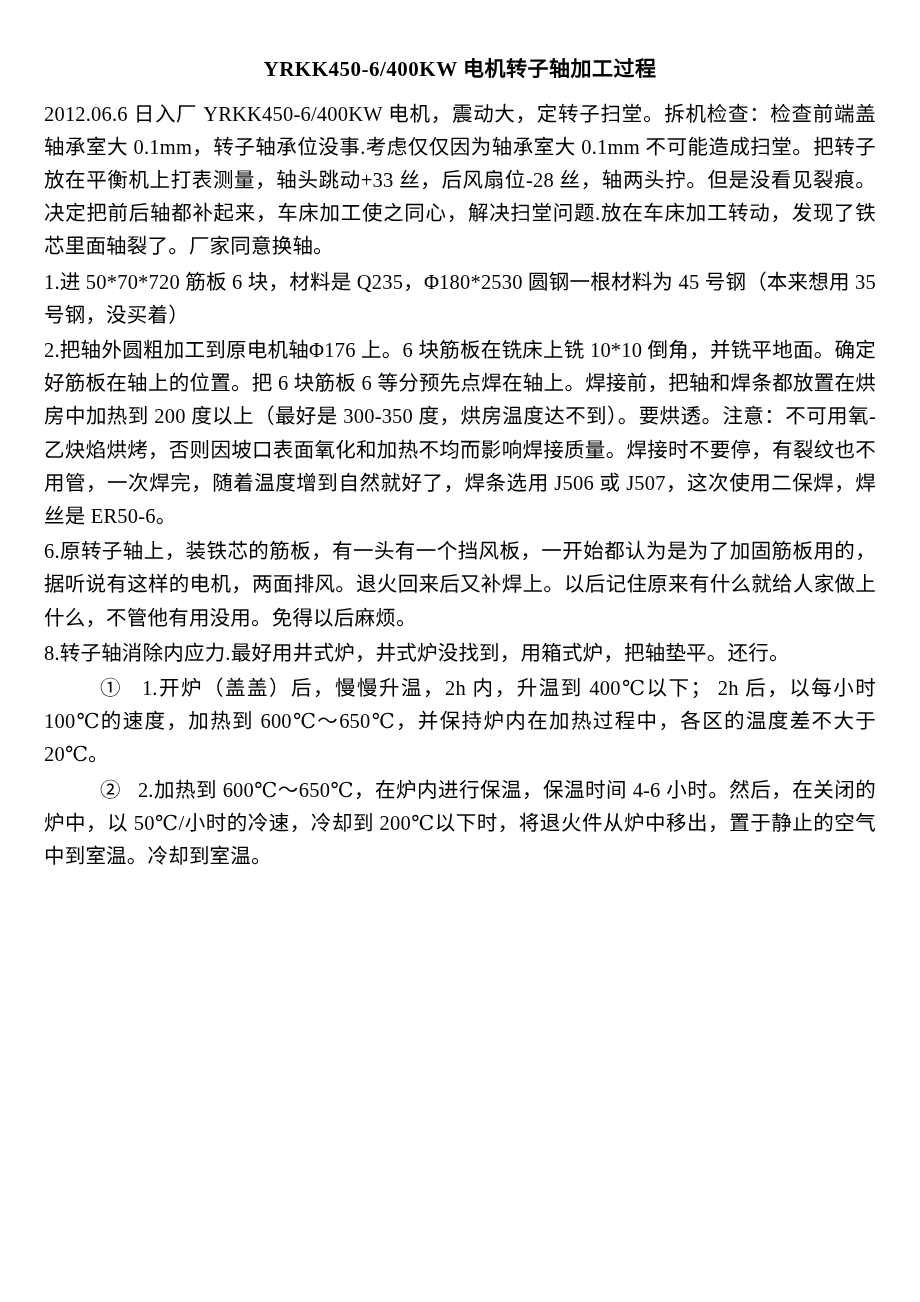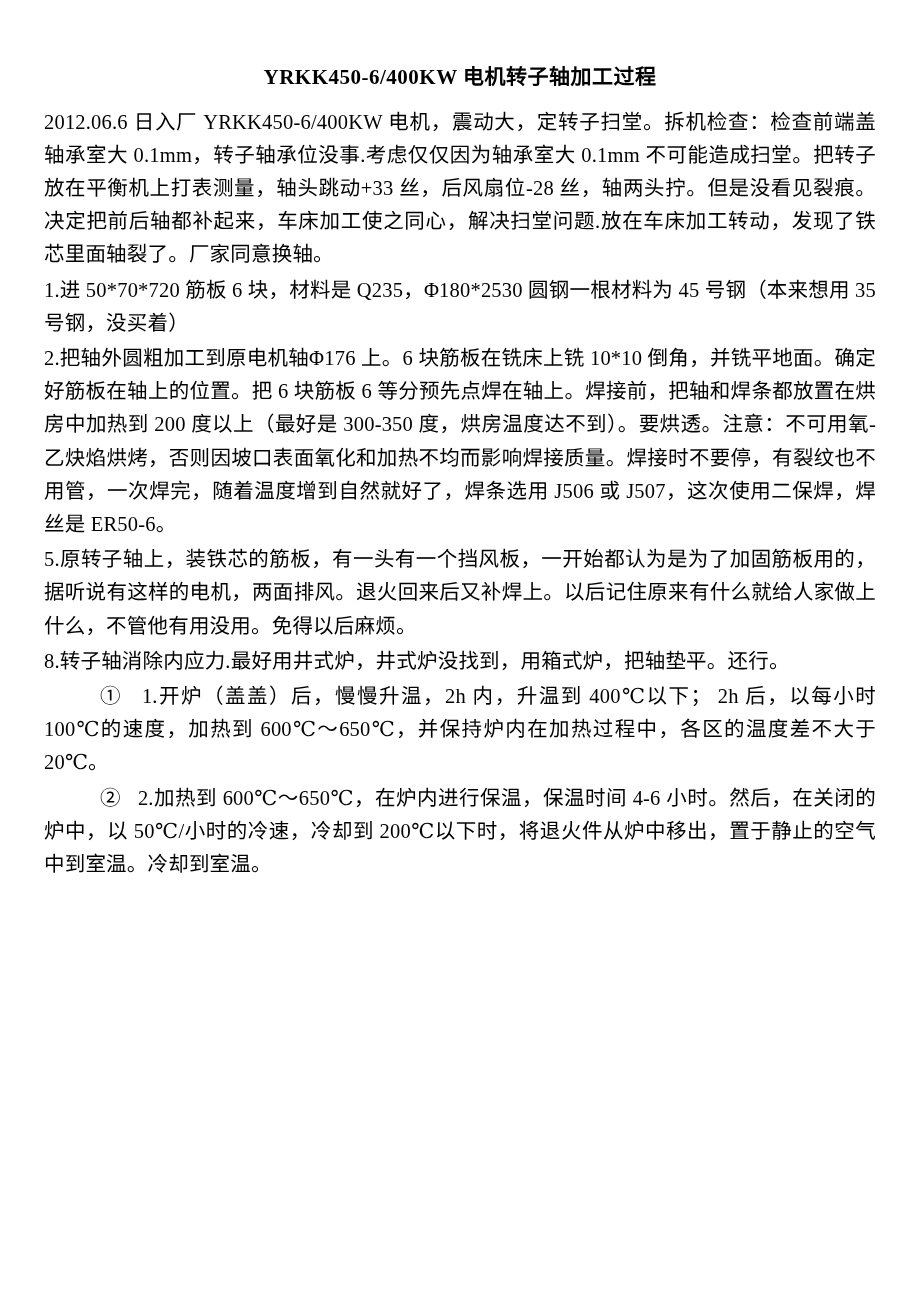--- a/index.html
+++ b/index.html
@@ -19,21 +19,21 @@
     width: 920px;
     height: 1302px;
     padding: 40px 44px 20px 44px;
     position: relative;
   }
   .doc-title {
     text-align: center;
     font-size: 21px;
     font-weight: bold;
     letter-spacing: 0.5px;
-    margin: 22px 0 12px 0;
+    margin: 14px 0 12px 0;
     line-height: 1.5;
   }
   .para {
     font-size: 20.5px;
     line-height: 1.62;
     margin: 0 0 2px 0;
     text-align: justify;
     text-justify: inter-ideograph;
     letter-spacing: 0.2px;
   }
@@ -47,20 +47,20 @@
 </head>
 <body>
 
 <div class="page">
 
   <div class="doc-title">YRKK450-6/400KW 电机转子轴加工过程</div>
 
   <p class="para">2012.06.6 日入厂 YRKK450-6/400KW 电机，震动大，定转子扫堂。拆机检查：检查前端盖轴承室大 0.1mm，转子轴承位没事.考虑仅仅因为轴承室大 0.1mm 不可能造成扫堂。把转子放在平衡机上打表测量，轴头跳动+33 丝，后风扇位-28 丝，轴两头拧。但是没看见裂痕。决定把前后轴都补起来，车床加工使之同心，解决扫堂问题.放在车床加工转动，发现了铁芯里面轴裂了。厂家同意换轴。</p>
   <p class="para">1.进 50*70*720 筋板 6 块，材料是 Q235，Φ180*2530 圆钢一根材料为 45 号钢（本来想用 35 号钢，没买着）</p>
   <p class="para">2.把轴外圆粗加工到原电机轴Φ176 上。6 块筋板在铣床上铣 10*10 倒角，并铣平地面。确定好筋板在轴上的位置。把 6 块筋板 6 等分预先点焊在轴上。焊接前，把轴和焊条都放置在烘房中加热到 200 度以上（最好是 300-350 度，烘房温度达不到）。要烘透。注意：不可用氧-乙炔焰烘烤，否则因坡口表面氧化和加热不均而影响焊接质量。焊接时不要停，有裂纹也不用管，一次焊完，随着温度增到自然就好了，焊条选用 J506 或 J507，这次使用二保焊，焊丝是 ER50-6。</p>
-  <p class="para">5.原转子轴上，装铁芯的筋板，有一头有一个挡风板，一开始都认为是为了加固筋板用的，据听说有这样的电机，两面排风。退火回来后又补焊上。以后记住原来有什么就给人家做上什么，不管他有用没用。免得以后麻烦。</p>
+  <p class="para">6.原转子轴上，装铁芯的筋板，有一头有一个挡风板，一开始都认为是为了加固筋板用的，据听说有这样的电机，两面排风。退火回来后又补焊上。以后记住原来有什么就给人家做上什么，不管他有用没用。免得以后麻烦。</p>
   <p class="para">8.转子轴消除内应力.最好用井式炉，井式炉没找到，用箱式炉，把轴垫平。还行。</p>
 
   <p class="para numbered-item"><span class="circnum">①</span>&nbsp;&nbsp;&nbsp;<span>1.开炉（盖盖）后，慢慢升温，2h 内，升温到 400℃以下； 2h 后，以每小时 100℃的速度，加热到 600℃～650℃，并保持炉内在加热过程中，各区的温度差不大于 20℃。</span></p>
 
   <p class="para numbered-item"><span class="circnum">②</span>&nbsp;&nbsp;&nbsp;<span>2.加热到 600℃～650℃，在炉内进行保温，保温时间 4-6 小时。然后，在关闭的炉中，以 50℃/小时的冷速，冷却到 200℃以下时，将退火件从炉中移出，置于静止的空气中到室温。冷却到室温。</span></p>
 
 </div>
 
 </body></html>

